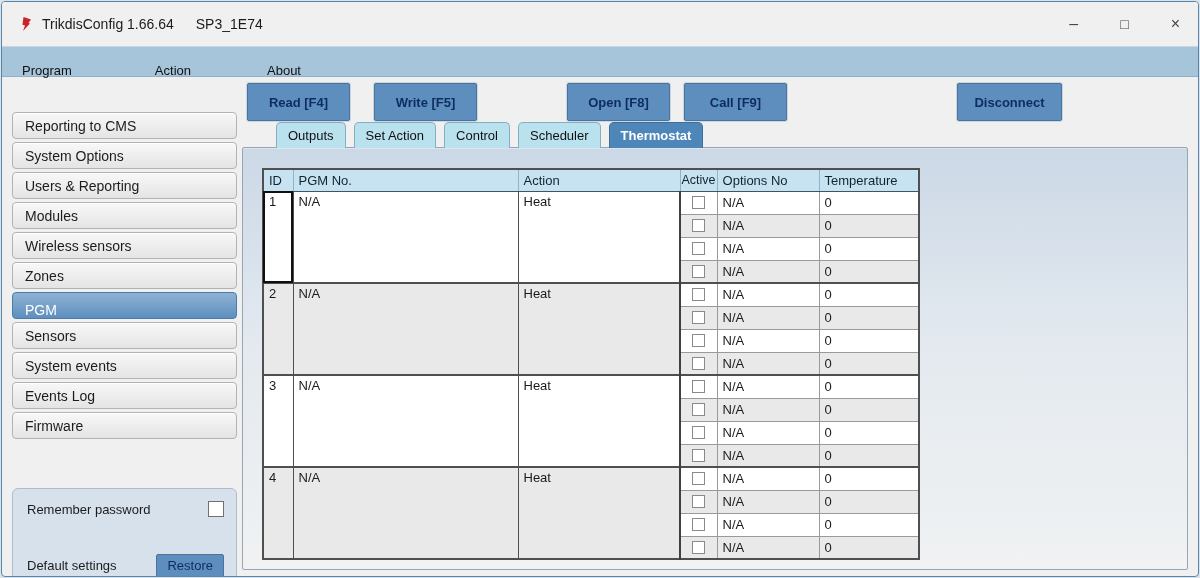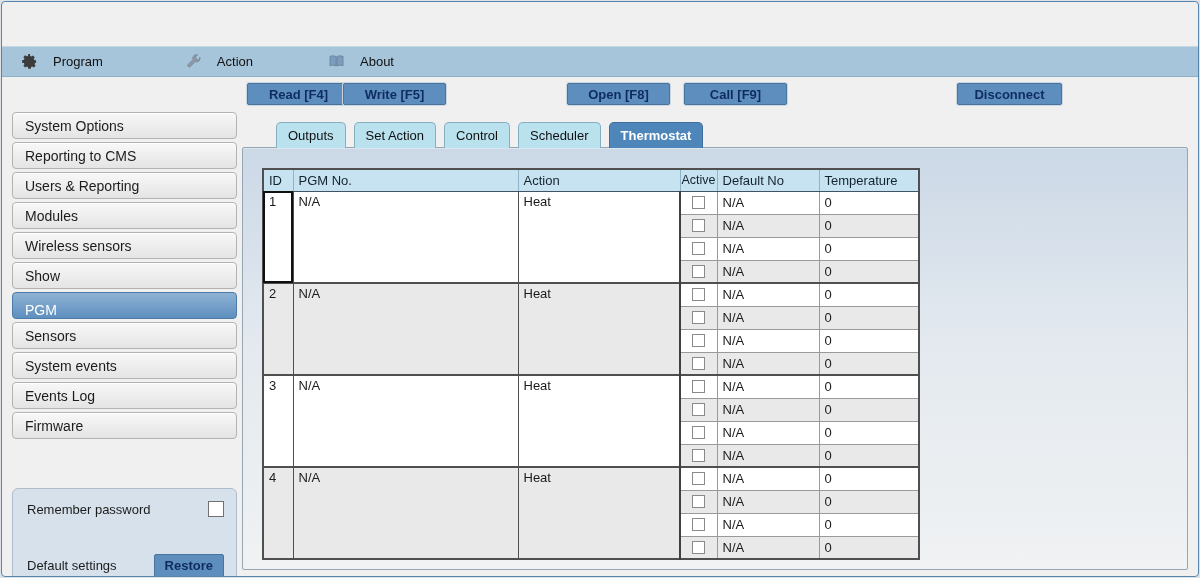--- a/index.html
+++ b/index.html
@@ -12,44 +12,44 @@
   .titlebar { position:absolute; left:0; top:0; width:100%; height:44px; background:#f0f0f0; display:flex; align-items:center; }
   .app-icon { width:14px; height:16px; margin-left:17px; margin-right:9px; }
   .title-text { font-size:14px; color:#1b1b1b; }
   .title-sub { font-size:14px; color:#1b1b1b; margin-left:22px; }
   .win-controls { position:absolute; right:18px; top:0; height:44px; display:flex; align-items:center; gap:42px; }
   .win-btn { font-size:16px; color:#444; cursor:default; line-height:1; }
   .win-btn.max { font-size:14px; }
   
   .menubar { position:absolute; left:0; top:44px; width:100%; height:31px; background:#a6c4da;
              border-top:1px solid #c2d6e4; border-bottom:1px solid #8fb0c6; display:flex; align-items:center; }
-  .menu-item { display:flex; align-items:center; gap:16px; height:100%; padding:0 14px; font-size:13px; color:#111; cursor:default; }
+  .menu-item { display:flex; align-items:center; gap:16px; height:100%; padding:0 14px; font-size:13px; color:#111; cursor:default;flex-direction:column; }
   .menu-item:nth-child(1){ margin-left:6px; }
   .menu-item:nth-child(2){ margin-left:55px; }
   .menu-item:nth-child(3){ margin-left:48px; }
   .mi-icon { width:15px; height:15px; display:inline-block; }
   
-  .toolbtn { position:absolute; top:81px; height:22px; background:#5d8ebe; border:1px solid #49749e;
+  .toolbtn { position:absolute; top:81px; height:38px; background:#5d8ebe; border:1px solid #49749e;
              box-shadow:0 0 0 1px #cdd6de; border-radius:2px; color:#0e2d5e; font-size:13px; font-weight:600;
              display:flex; align-items:center; justify-content:center; cursor:default; }
   
   .sidebar { position:absolute; left:10px; top:110px; width:225px; }
   .side-btn { height:27px; margin-bottom:3px; background:linear-gradient(#f8f8f8,#e4e4e4);
               border:1px solid #b3b3b3; border-radius:4px; display:flex; align-items:center;
               padding-left:12px; font-size:14px; color:#1c1c1c; cursor:default;
               box-shadow:inset 0 1px 0 #fff; }
   .side-btn.active { background:linear-gradient(#8fb3d4,#5e8fbf); color:#fff; border-color:#4d7ba8; box-shadow:none;align-items:flex-end; }
   .settings-panel { position:absolute; left:10px; top:452px; width:225px; height:114px;
                     background:#d6e1ec; border:1px solid #aebccb; border-radius:6px;margin-top:34px; }
   .set-row { position:absolute; left:14px; right:12px; display:flex; align-items:center; justify-content:space-between;
              font-size:13px; color:#1c1c1c; }
   .cb { width:16px; height:16px; background:#fff; border:1px solid #707070; display:flex; align-items:center;
         justify-content:center; font-size:13px; color:#222; line-height:1; }
   .restore-btn { background:#5d8ebe; border:1px solid #49749e; border-radius:2px; color:#0e2d5e;
-                 font-size:13px; font-weight:700; padding:3px 10px; cursor:default; }
+                 font-size:13px; font-weight:400; padding:3px 10px; cursor:default; }
   
   .tabrow { position:absolute; left:274px; top:120px; display:flex; gap:8px; z-index:3; }
   .tab { height:26px; padding:0 11px; background:#b9e1ee; border:1px solid #85aebf; border-bottom:none;
          border-radius:5px 5px 0 0; font-size:13px; color:#111; display:flex; align-items:center; cursor:default; }
   .tab.active { background:#4e86ba; color:#fff; font-weight:bold; border-color:#3f6f9d; }
   
   .panel { position:absolute; left:240px; top:145px; width:946px; height:423px;
            background:linear-gradient(180deg,#cbd8e6 0%, #e3e9ef 45%, #f0f2f3 100%);
            border:1px solid #98a6b3; border-radius:2px; box-shadow:inset 0 1px 0 #dde6ee; }
   
@@ -66,20 +66,32 @@
   .grid td.c-sensor, .grid td.c-temp { border:1px solid #9a9a9a; border-left:1px solid #4f4f4f; }
   .grid tr.gs td { border-top:2px solid #4f4f4f; }
   .grid td.focused { outline:2px solid #101010; outline-offset:-2px; }
   .grid .cbx { width:13px; height:13px; background:#fff; border:1px solid #8a8a8a; margin:0 auto; }
 </style>
 </head>
 <body>
 
 <div id="window">
 
+  <div class="titlebar">
+    <svg class="app-icon" viewBox="0 0 14 16">
+      <path d="M4.5 1 L12 3.5 L9.5 7 L11 7.5 L4 15 L6 9.5 L3.5 8.8 Z" fill="#cc2323"></path>
+    </svg>
+    <span class="title-text">TrikdisConfig 1.66.64</span>
+    <span class="title-sub">SP3_1E74</span>
+    <div class="win-controls">
+        <span class="win-btn">–</span>
+        <span class="win-btn max">□</span>
+        <span class="win-btn">×</span>
+      </div>
+  </div>
 
   <div class="menubar">
     <div class="menu-item">
       <svg class="mi-icon" viewBox="0 0 16 16">
         <path fill="#3c3c3c" d="M8 4.6a3.4 3.4 0 1 0 0 6.8 3.4 3.4 0 0 0 0-6.8zm0 5a1.6 1.6 0 1 1 0-3.2 1.6 1.6 0 0 1 0 3.2z"></path>
         <path fill="#3c3c3c" d="M15 9.3V6.7l-2-.4a5.3 5.3 0 0 0-.5-1.2l1.1-1.7-1.9-1.9-1.7 1.1c-.4-.2-.8-.4-1.2-.5L8.4 0H6.7l-.4 2c-.4.1-.8.3-1.2.5L3.4 1.4 1.5 3.3l1.1 1.7c-.2.4-.4.8-.5 1.2l-2 .4v2.6l2 .4c.1.4.3.9.5 1.3l-1.1 1.6 1.9 1.9 1.7-1.1c.4.2.8.4 1.2.5l.4 2h2.6l.4-2c.4-.1.8-.3 1.2-.5l1.7 1.1 1.9-1.9-1.1-1.6c.2-.4.4-.9.5-1.3z"></path>
       </svg>
       <span>Program</span>
     </div>
     <div class="menu-item">
@@ -90,43 +102,43 @@
     </div>
     <div class="menu-item">
       <svg class="mi-icon" viewBox="0 0 16 14">
         <path fill="#7d9dbd" stroke="#56708c" stroke-width="0.6" d="M1 1.5c2.2-.9 4.6-.8 6.6.3v10c-2-1-4.4-1.1-6.6-.3zM15 1.5c-2.2-.9-4.6-.8-6.6.3v10c2-1 4.4-1.1 6.6-.3z"></path>
       </svg>
       <span>About</span>
     </div>
   </div>
 
   <div class="toolbtn" style="left:245px; width:103px;">Read [F4]</div>
-  <div class="toolbtn" style="left:341px; width:103px;">Write [F5]</div>
+  <div class="toolbtn" style="left:372px; width:103px;">Write [F5]</div>
   <div class="toolbtn" style="left:565px; width:103px;">Open [F8]</div>
   <div class="toolbtn" style="left:682px; width:103px;">Call [F9]</div>
   <div class="toolbtn" style="left:955px; width:105px;">Disconnect</div>
 
   <div class="sidebar">
       <div class="side-btn">
+        <span>Reporting to CMS</span>
+      </div>
+      <div class="side-btn">
         <span>System Options</span>
       </div>
       <div class="side-btn">
-        <span>Reporting to CMS</span>
-      </div>
-      <div class="side-btn">
         <span>Users &amp; Reporting</span>
       </div>
       <div class="side-btn">
         <span>Modules</span>
       </div>
       <div class="side-btn">
         <span>Wireless sensors</span>
       </div>
       <div class="side-btn">
-        <span>Show</span>
+        <span>Zones</span>
       </div>
       <div class="side-btn active">
         <span>PGM</span>
       </div>
       <div class="side-btn">
         <span>Sensors</span>
       </div>
       <div class="side-btn">
         <span>System events</span>
       </div>
@@ -176,21 +188,21 @@
         <col style="width: 34px;">
         <col style="width: 102px;">
         <col style="width: 100px;">
       </colgroup>
     <thead>
         <tr>
           <th class="c-id">ID</th>
           <th class="c-pgm">PGM No.</th>
           <th class="c-action">Action</th>
           <th class="c-active">Active</th>
-          <th class="c-sensor">Default No</th>
+          <th class="c-sensor">Options No</th>
           <th class="c-temp">Temperature</th>
         </tr>
       </thead>
     <tbody>
         <tr>
           <td class="c-id focused" rowspan="4">1</td>
           <td class="c-pgm" rowspan="4">N/A</td>
           <td class="c-action" rowspan="4">Heat</td>
           <td class="c-active">
             <div class="cbx"></div>

